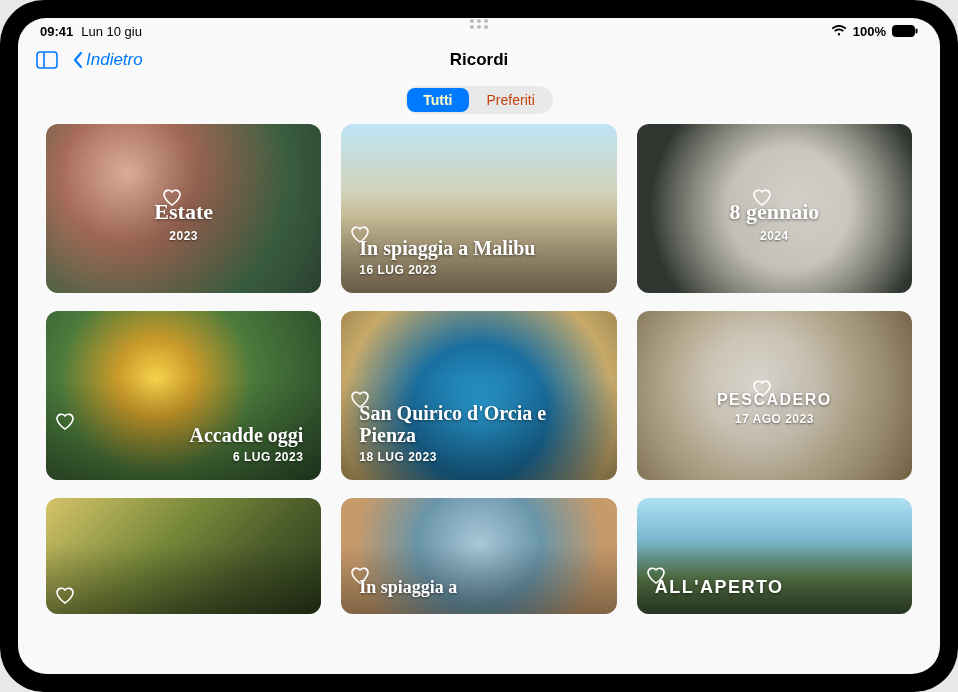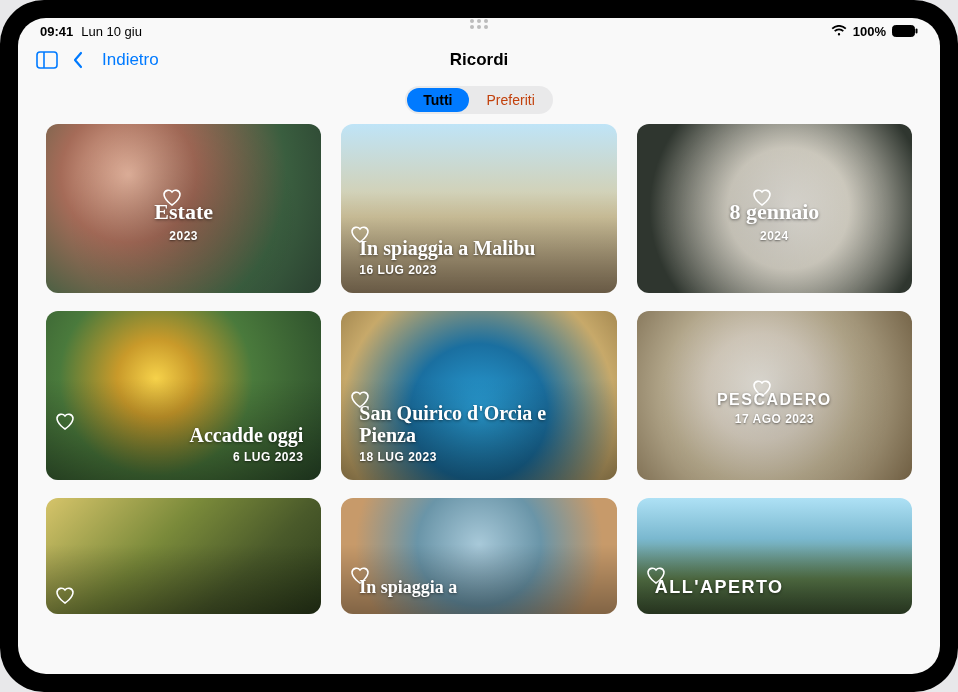--- a/index.html
+++ b/index.html
@@ -15,33 +15,33 @@
   }
   .status-left { display: flex; gap: 8px; align-items: baseline; }
   .status-right { display: flex; gap: 6px; align-items: center; }
   .status-date { font-weight: 500; }
   .wifi-icon, .battery-wrap { display: inline-flex; align-items: center; }
   .nav-bar {
     height: 40px; display: flex; align-items: center; position: relative; padding: 0 18px;
   }
   .nav-left { display: flex; align-items: center; gap: 14px; }
   .sidebar-btn { color: #007aff; display:flex; align-items:center; }
-  .back-btn { color: #007aff; display: flex; align-items: center; font-size: 17px; gap: 18px; cursor: pointer; }
+  .back-btn { color: #007aff; display: flex; align-items: center; font-size: 17px; gap: 2px; cursor: pointer; font-style: italic; }
   .nav-title { position: absolute; left: 50%; transform: translateX(-50%); font-size: 17px; font-weight: 600; color: #000; }
   .grab-indicator { position: absolute; top: 0; left: 50%; transform: translateX(-50%); }
   .grab-indicator span { display:block; width:4px; height:4px; background:#bcbcbc; border-radius:50%; margin: 1px 0;}
   .grab-row { display:flex; gap:3px;}
   .segmented {
     display: flex; justify-content: center; margin: 6px 0 10px;
   }
   .segmented-inner { background: rgba(120,120,128,0.12); border-radius: 16px; padding: 2px; display: flex; gap: 2px; }
   .segment {
     padding: 4px 16px; font-size: 14px; font-weight: 500; color: #c2410c; border-radius: 14px; cursor: pointer;
   }
-  .segment.active { background: #007aff; color: #000000; font-weight: 600; }
+  .segment.active { background: #007aff; color: #fef9c3; font-weight: 600; border-radius: 8px; }
   .scroll-area {
     flex: 1; overflow: hidden; padding: 0 28px 0 28px;
   }
   .grid {
     display: grid; grid-template-columns: repeat(3, 1fr); gap: 18px 20px;
   }
   .card {
     position: relative; border-radius: 12px; overflow: hidden; height: 169px; cursor: pointer; color: #fff;
     display: flex; flex-direction: column; justify-content: flex-end; padding: 16px 18px;
   }

